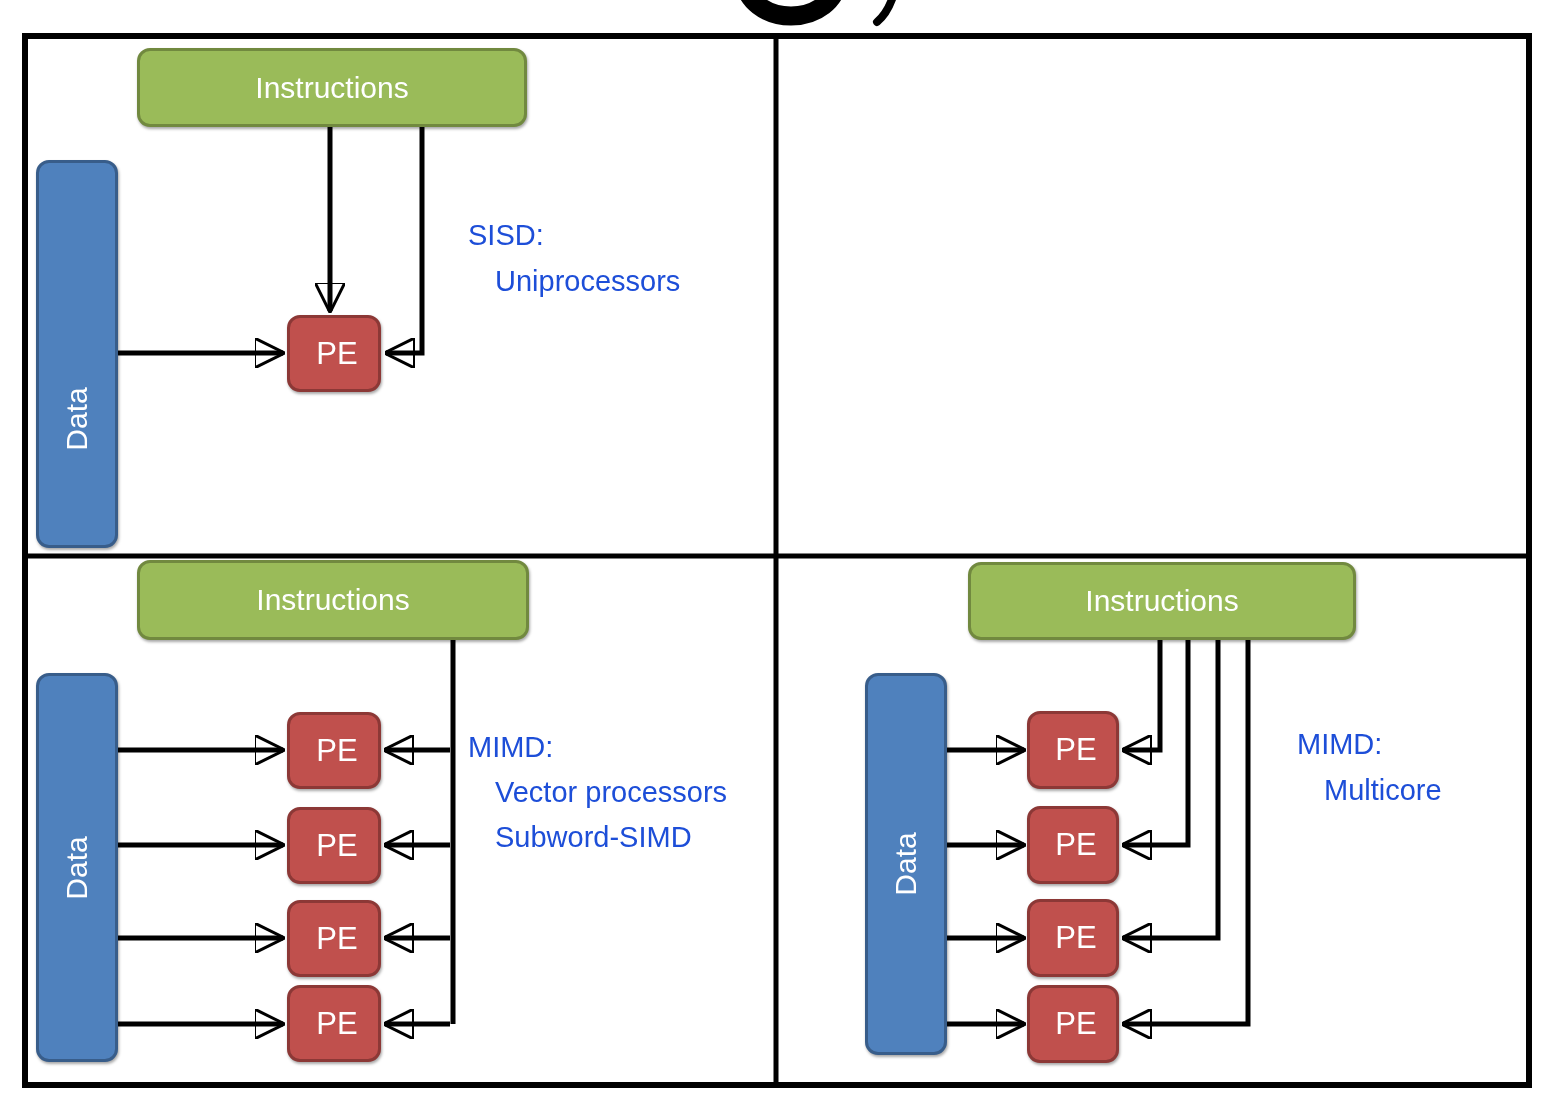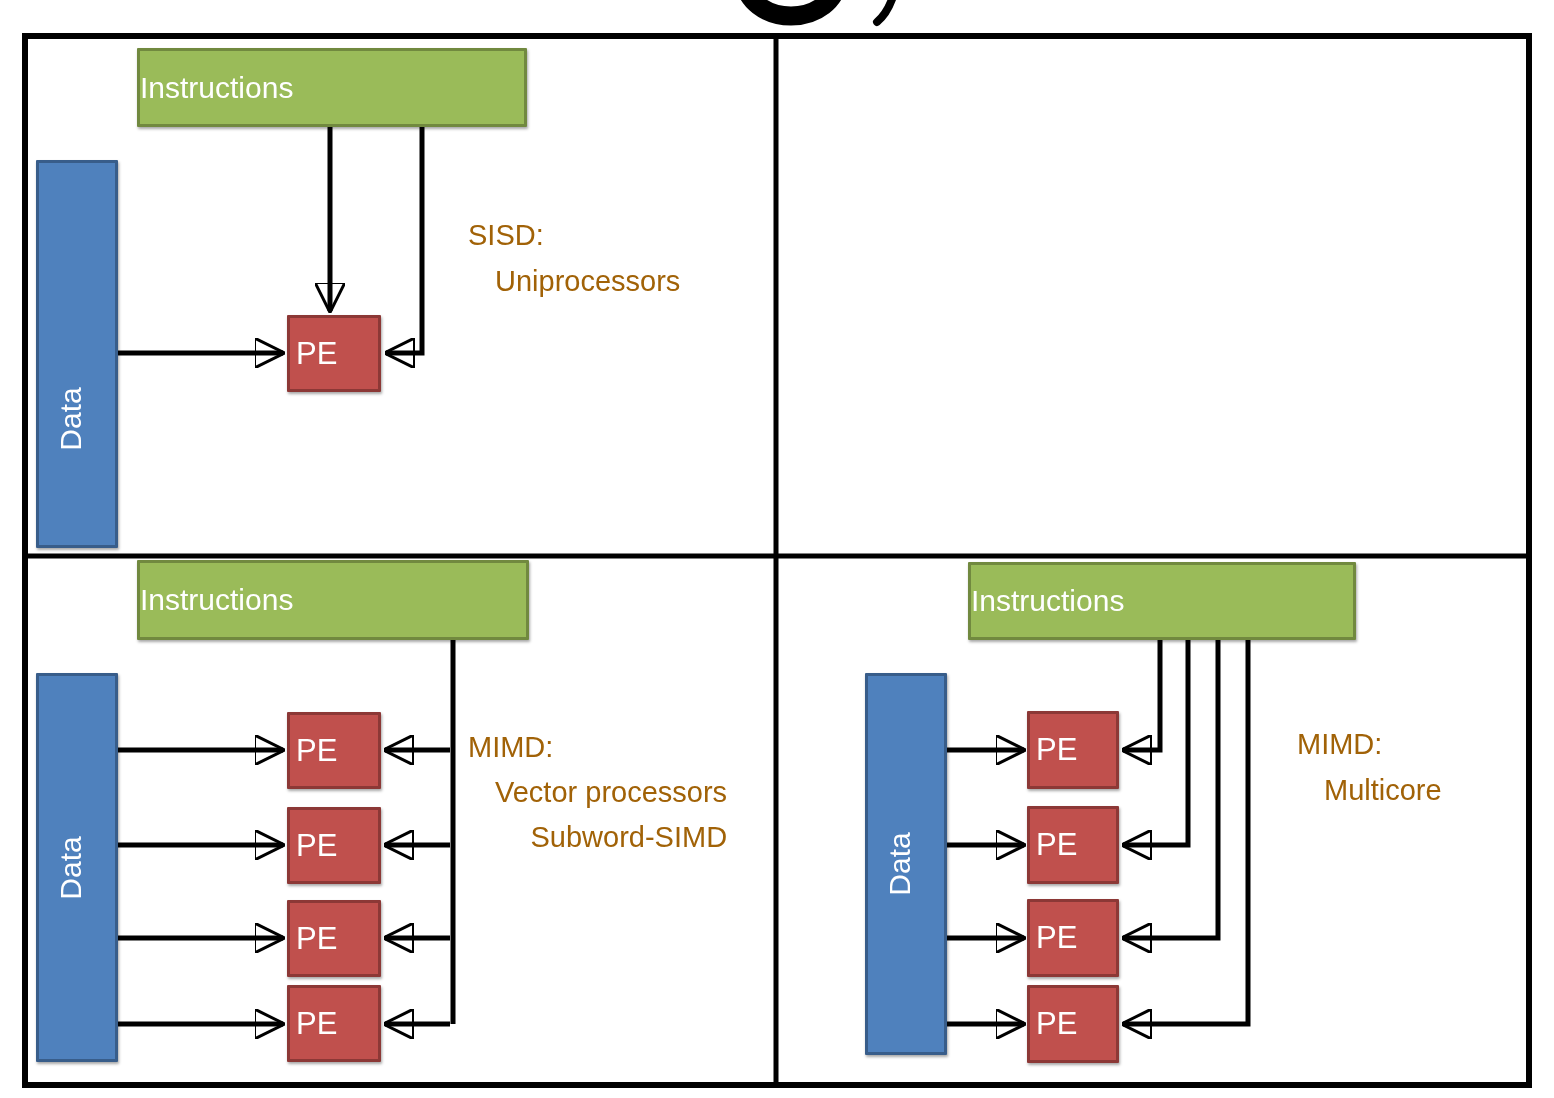--- a/index.html
+++ b/index.html
@@ -10,35 +10,35 @@
   
   .wires{position:absolute;left:0;top:0;width:1554px;height:1098px;}
   .wires path, .wires rect{stroke:var(--line-color,#000);fill:none;}
   .wires .conn{stroke-width:5;}
   .wires .arrow{marker-end:url(#arr);}
 
   
   .clip-title{position:absolute;left:733px;top:0;width:220px;height:33px;overflow:hidden;}
 
   
-  .box{position:absolute;box-sizing:border-box;border-radius:1px;
-       display:flex;align-items:center;
+  .box{position:absolute;box-sizing:border-box;border-radius:13px;
+       display:flex;align-items:center;justify-content:center;
        box-shadow:1px 2px 3px rgba(0,0,0,0.35);}
   .box span{color:#fff;}
   .instr{background:var(--green-fill,#9ABB59);border:3px solid var(--green-border,#71893F);}
   .instr span{font-size:30px;}
   .data{background:var(--blue-fill,#4F81BD);border:3px solid var(--blue-border,#385D8A);}
   .data span{font-size:30px;transform:rotate(-90deg);white-space:nowrap;}
   .data.shift span{transform:rotate(-90deg) translateX(-65px);}
   .pe{background:var(--red-fill,#C0504D);border:3px solid var(--red-border,#8C3836);padding-left:6px;}
   .pe span{font-size:31px;}
 
   
-  .caption{position:absolute;color:#a16207;font-size:29px;line-height:46px;white-space:nowrap;}
-  .caption .indent{padding-left:27px;text-align:right;}
+  .caption{position:absolute;color:#1d4ed8;font-size:29px;line-height:46px;white-space:nowrap;}
+  .caption .indent{padding-left:27px;}
 </style>
 </head>
 <body>
 
 <div class="canvas">
 
   <svg class="clip-title" width="220" height="33" viewBox="0 0 220 33">
     <ellipse cx="58" cy="-20" rx="46" ry="36" fill="none" stroke="#000" stroke-width="19"></ellipse>
     <path d="M162 -10 Q156 12 144 22" fill="none" stroke="#000" stroke-width="8" stroke-linecap="round"></path>
   </svg>

